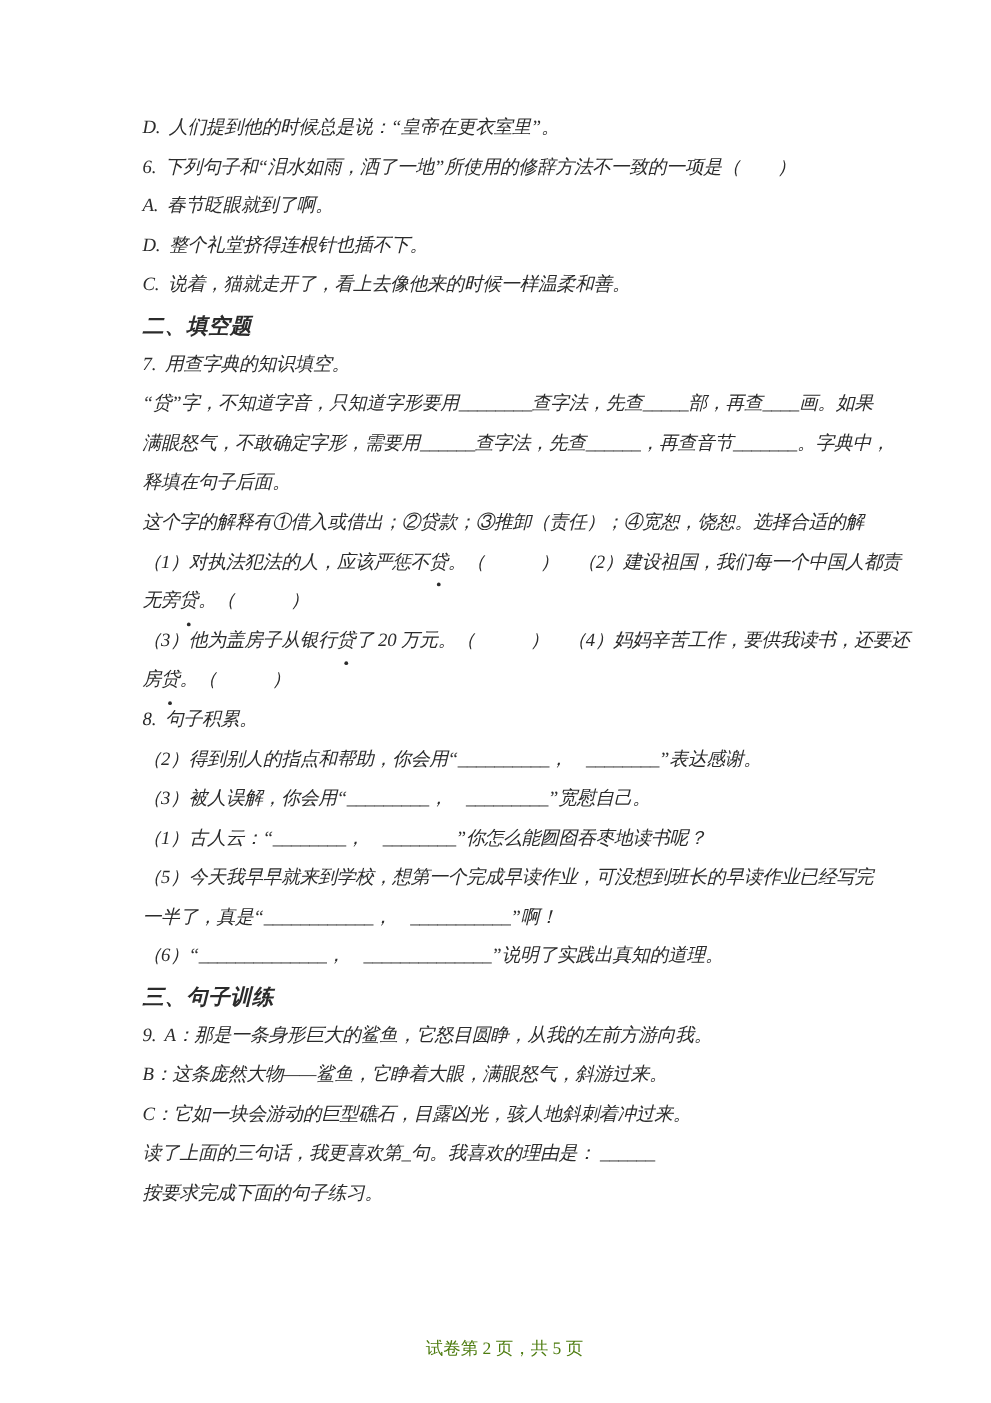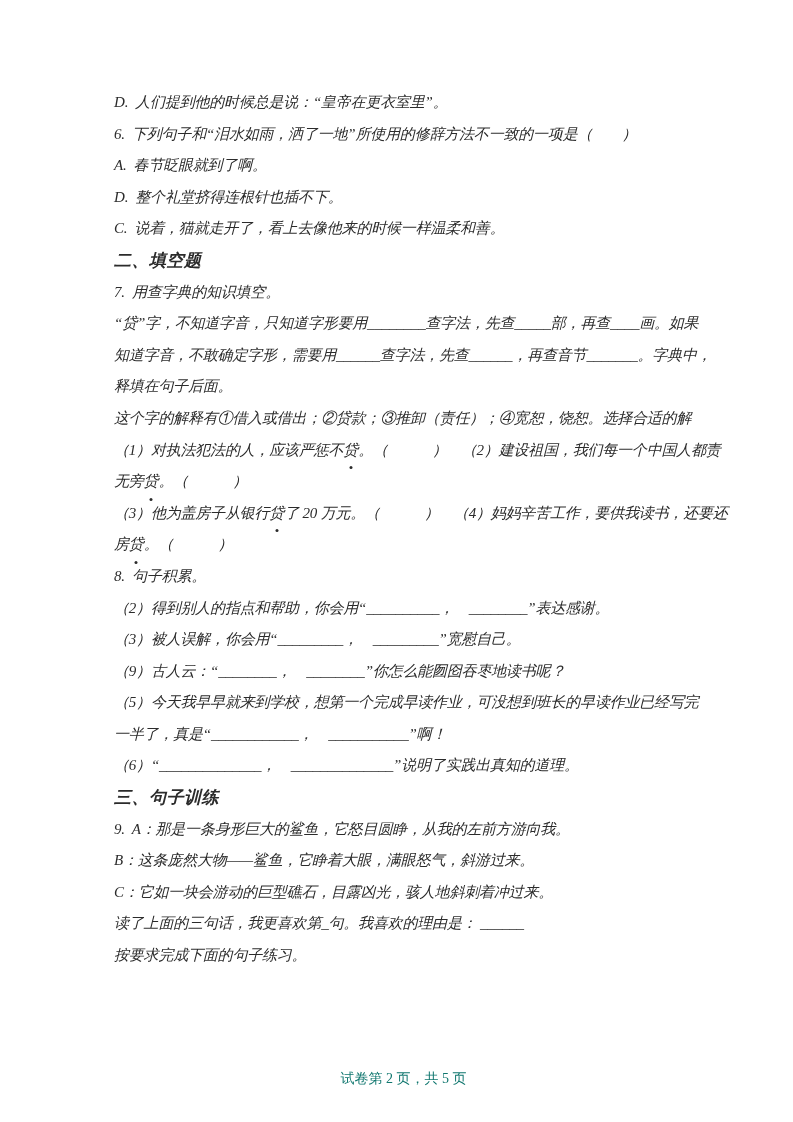--- a/index.html
+++ b/index.html
@@ -53,47 +53,47 @@
     background: #2b2b2b;
     transform: translateX(-50%);
   }
   .footer {
     position: absolute;
     left: 14px;
     right: 0;
     top: 1070px;
     text-align: center;
     font-size: 14px;
-    color: #0f766e;
+    color: #4d7c0f;
   }
 </style>
 </head>
 <body>
 
 <div class="page">
   <div class="doc" id="doc-body">
       <div class="line"><span class="seg">D.  人们提到他的时候总是说：“皇帝在更衣室里”。</span></div>
       <div class="line"><span class="seg">6.  下列句子和“泪水如雨，洒了一地”所使用的修辞方法不一致的一项是（　　）</span></div>
       <div class="line"><span class="seg">A.  春节眨眼就到了啊。</span></div>
       <div class="line"><span class="seg">D.  整个礼堂挤得连根针也插不下。</span></div>
       <div class="line"><span class="seg">C.  说着，猫就走开了，看上去像他来的时候一样温柔和善。</span></div>
       <div class="line heading"><span class="seg">二、填空题</span></div>
       <div class="line"><span class="seg">7.  用查字典的知识填空。</span></div>
       <div class="line"><span class="seg">“贷”字，不知道字音，只知道字形要用________查字法，先查_____部，再查____画。如果</span></div>
-      <div class="line"><span class="seg">知道字音，不敢确定字形，需要用______查字法，先查______，再查音节_______。字典中，</span></div>
+      <div class="line"><span class="seg">满眼怒气，不敢确定字形，需要用______查字法，先查______，再查音节_______。字典中，</span></div>
       <div class="line"><span class="seg">释填在句子后面。</span></div>
       <div class="line"><span class="seg">这个字的解释有①借入或借出；②贷款；③推卸（责任）；④宽恕，饶恕。选择合适的解</span></div>
       <div class="line"><span class="seg">（1）对执法犯法的人，应该严惩不</span><span class="em">贷</span><span class="seg">。（　　　）　（2）建设祖国，我们每一个中国人都责</span></div>
       <div class="line"><span class="seg">无旁</span><span class="em">贷</span><span class="seg">。（　　　）</span></div>
       <div class="line"><span class="seg">（3）他为盖房子从银行</span><span class="em">贷</span><span class="seg">了 20 万元。（　　　）　（4）妈妈辛苦工作，要供我读书，还要还</span></div>
       <div class="line"><span class="seg">房</span><span class="em">贷</span><span class="seg">。（　　　）</span></div>
       <div class="line"><span class="seg">8.  句子积累。</span></div>
       <div class="line"><span class="seg">（2）得到别人的指点和帮助，你会用“__________，　________”表达感谢。</span></div>
       <div class="line"><span class="seg">（3）被人误解，你会用“_________，　_________”宽慰自己。</span></div>
-      <div class="line"><span class="seg">（9）古人云：“________，　________”你怎么能囫囵吞枣地读书呢？</span></div>
+      <div class="line"><span class="seg">（1）古人云：“________，　________”你怎么能囫囵吞枣地读书呢？</span></div>
       <div class="line"><span class="seg">（5）今天我早早就来到学校，想第一个完成早读作业，可没想到班长的早读作业已经写完</span></div>
       <div class="line"><span class="seg">一半了，真是“____________，　___________”啊！</span></div>
       <div class="line"><span class="seg">（6）“______________，　______________”说明了实践出真知的道理。</span></div>
       <div class="line heading"><span class="seg">三、句子训练</span></div>
       <div class="line"><span class="seg">9.  A：那是一条身形巨大的鲨鱼，它怒目圆睁，从我的左前方游向我。</span></div>
       <div class="line"><span class="seg">B：这条庞然大物——鲨鱼，它睁着大眼，满眼怒气，斜游过来。</span></div>
       <div class="line"><span class="seg">C：它如一块会游动的巨型礁石，目露凶光，骇人地斜刺着冲过来。</span></div>
       <div class="line"><span class="seg">读了上面的三句话，我更喜欢第_句。我喜欢的理由是： ______</span></div>
       <div class="line"><span class="seg">按要求完成下面的句子练习。</span></div>
     </div>

